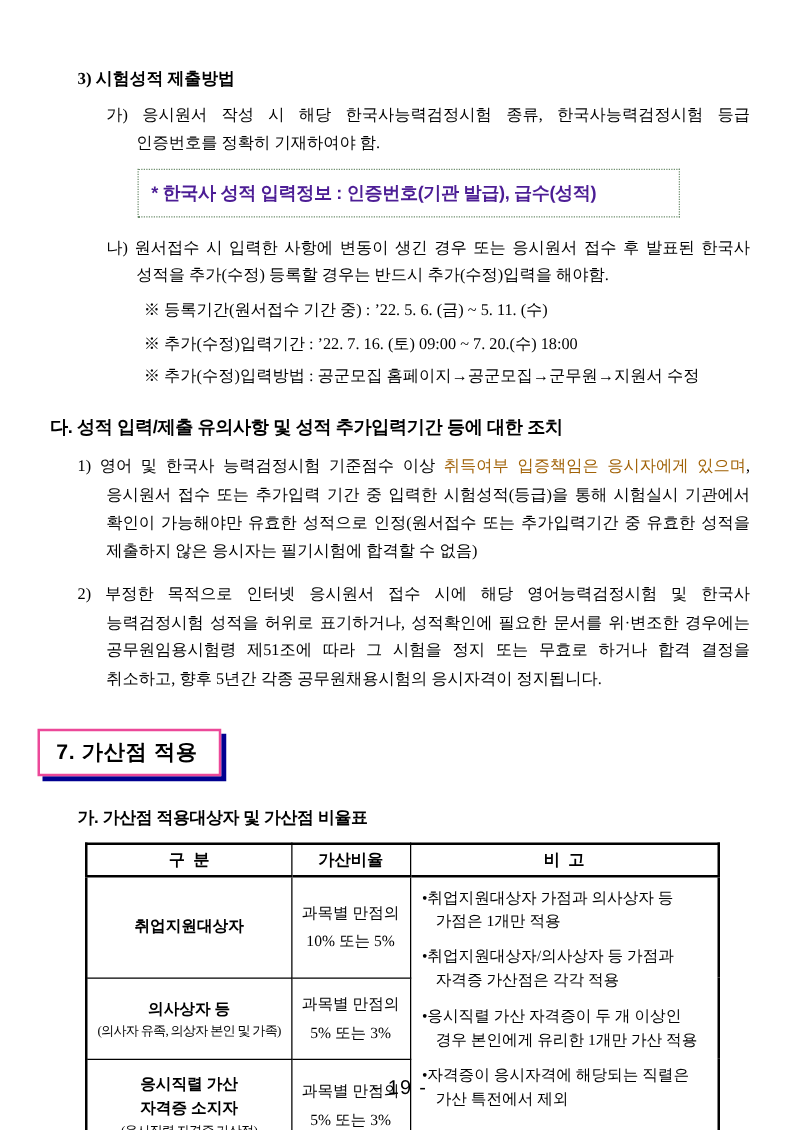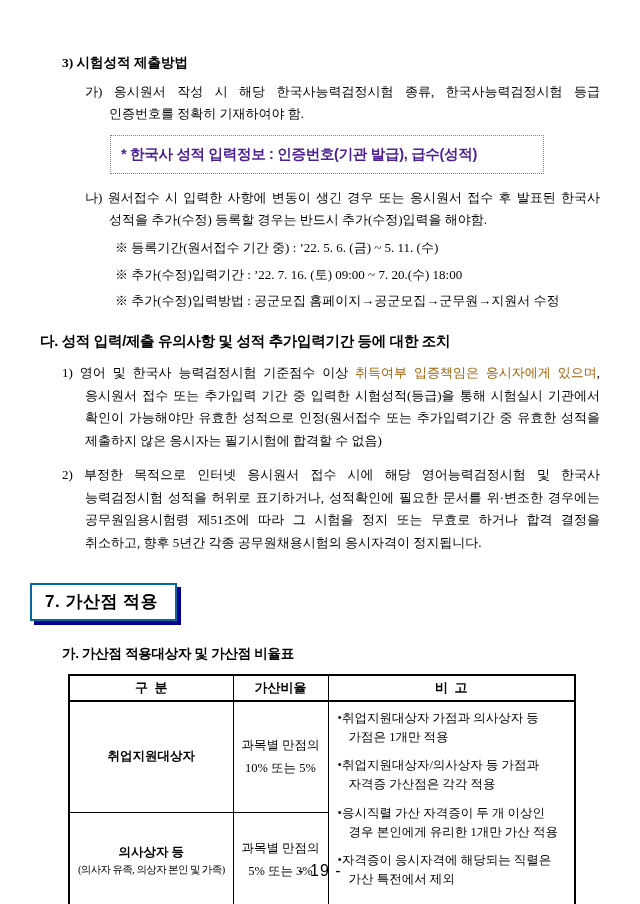--- a/index.html
+++ b/index.html
@@ -31,39 +31,39 @@
     font-family:"Liberation Sans", sans-serif; font-size:14.5px;
     font-weight:bold; margin:20px 0 11px 0; letter-spacing:-0.3px;
   }
   .item {
     margin:0 0 11px 22px; padding-left:23px; text-indent:-23px;
     text-align:justify; line-height:1.75;
   }
   .blue-bold { color:#a16207; font-weight:normal; }
   .sec7-box {
     display:inline-block; margin:17px 0 0 -10px; background:#fff;
-    border:2px solid #0369a1; box-shadow:4px 4px 0 #000090;
+    border:2px solid #ec4899; box-shadow:4px 4px 0 #000090;
     padding:5px 17px 6px 13px;
     font-family:"Liberation Sans", sans-serif; font-size:17px; font-weight:bold;
     letter-spacing:0.5px;
   }
   .bonus-subtitle {
     font-family:"Liberation Sans", sans-serif; font-size:13.5px;
     font-weight:bold; margin:24px 0 11px 22px; letter-spacing:-0.3px;
   }
   table.bonus {
     border-collapse:collapse; margin-left:28px; width:506px;
     font-size:12.5px; table-layout:fixed; border:2px solid #000;
   }
   table.bonus th, table.bonus td { border:1px solid #000; }
   table.bonus thead th {
     border-bottom:2.5px solid #000; font-weight:bold; font-size:13px;
     padding:3px 2px; height:18px;
   }
-  td.cat { text-align:center; padding:19px 3px; }
+  td.cat { text-align:center; padding:4px 3px; }
   td.cat .cat-main { font-weight:bold; white-space:pre-line; line-height:1.55; display:block; }
   td.cat .cat-sub { display:block; font-size:10.5px; letter-spacing:-0.6px; margin-top:1px; }
   td.ratio { text-align:center; white-space:pre-line; line-height:1.85; padding:3px 2px; }
   td.remarks { vertical-align:top; padding:7px 6px 4px 9px; line-height:1.5; }
   .remark { padding-left:11px; text-indent:-11px; margin:0 0 10px 0; text-align:left; }
   .remark::before { content:"\2022 "; }
   tr.r1 td { height:72px; }
   tr.r2 td { height:56px; }
   tr.r3 td { height:66px; }
   .footer {

